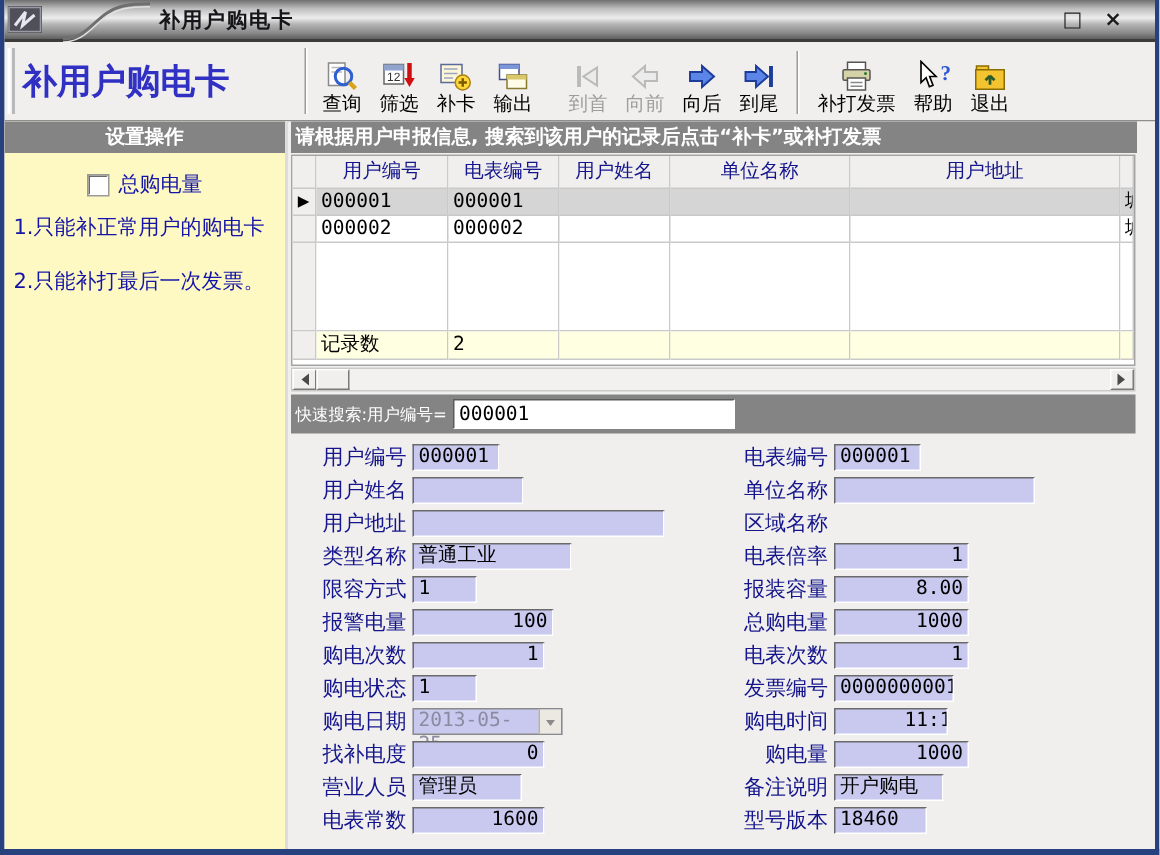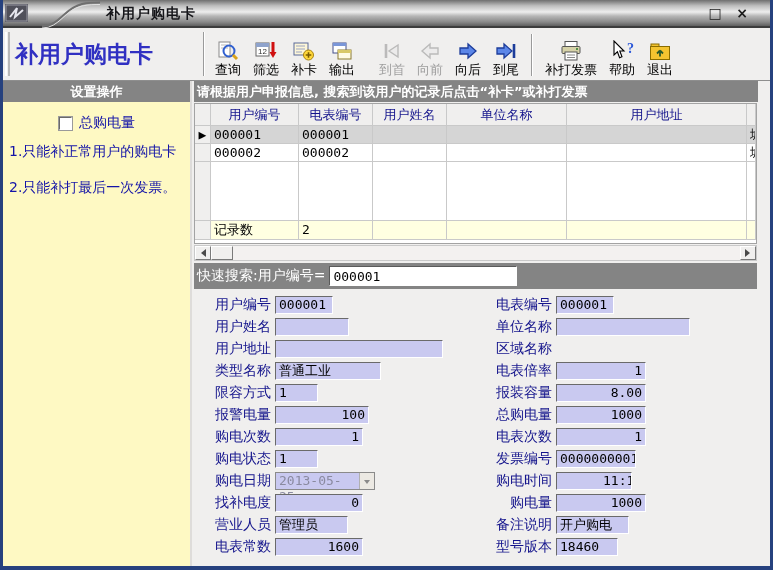--- a/index.html
+++ b/index.html
@@ -62,21 +62,21 @@
   .hscroll{ margin-top:1px; width:563px; height:16px; background:#f3f1f0; border:1px solid #c9c9c9; display:flex; align-items:center;}
   .sb-btn{ width:16px; height:14px; background:#f0efee; border-top:1px solid #ffffff; border-left:1px solid #ffffff;
            border-bottom:1px solid #7a7a7a; border-right:1px solid #7a7a7a; display:flex; align-items:center; justify-content:center;}
   .sb-thumb{ width:22px; height:14px; background:#f0efee; border-top:1px solid #ffffff; border-left:1px solid #ffffff;
            border-bottom:1px solid #7a7a7a; border-right:1px solid #7a7a7a;}
   .sb-right{ margin-left:auto; }
   .tri-l{ width:0;height:0;border:4px solid transparent;border-right:5px solid #4a4a4a;margin-left:-3px;}
   .tri-r{ width:0;height:0;border:4px solid transparent;border-left:5px solid #4a4a4a;margin-right:-3px;}
   
   .quicksearch{ margin-top:2px; width:563px; height:26px; display:flex; align-items:center; font-weight:normal;}
-  .qs-label{ padding-left:3px; font-size:14px; white-space:nowrap;}
+  .qs-label{ padding-left:3px; font-size:11px; white-space:nowrap;}
   .qs-input{ margin-left:4px; width:188px; height:20px; background:#ffffff; color:#000;
              border-top:1px solid #5a5a5a; border-left:1px solid #5a5a5a; border-bottom:1px solid #ffffff; border-right:1px solid #ffffff;
              font-size:13px; font-family:"DejaVu Sans Mono","DejaVu Sans",sans-serif; padding:0 3px; outline:none;}
   
   .form{ position:relative; width:563px; }
   .form-col{ position:absolute; top:7px; }
   .form-col.left{ left:0; } .form-col.right{ left:281px; }
   .frow{ display:flex; align-items:center; height:18px; margin-bottom:4px; }
   .flabel{ width:81px; text-align:right; padding-right:4px; font-size:14px; color:#14148c; white-space:nowrap;}
   .ffield{ height:18px; background:#c9c9f0; border-top:1px solid #6a6a6a; border-left:1px solid #6a6a6a;

